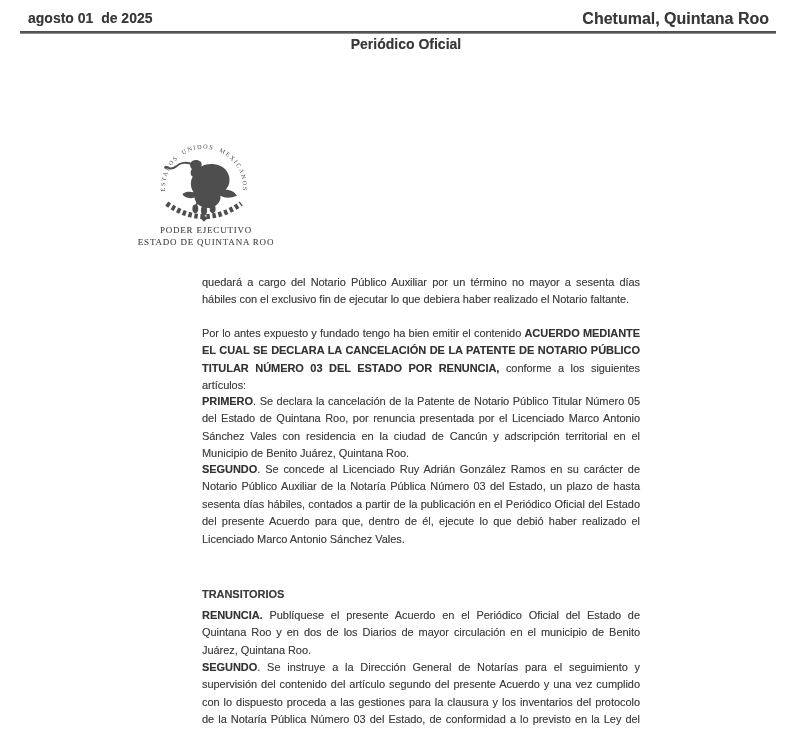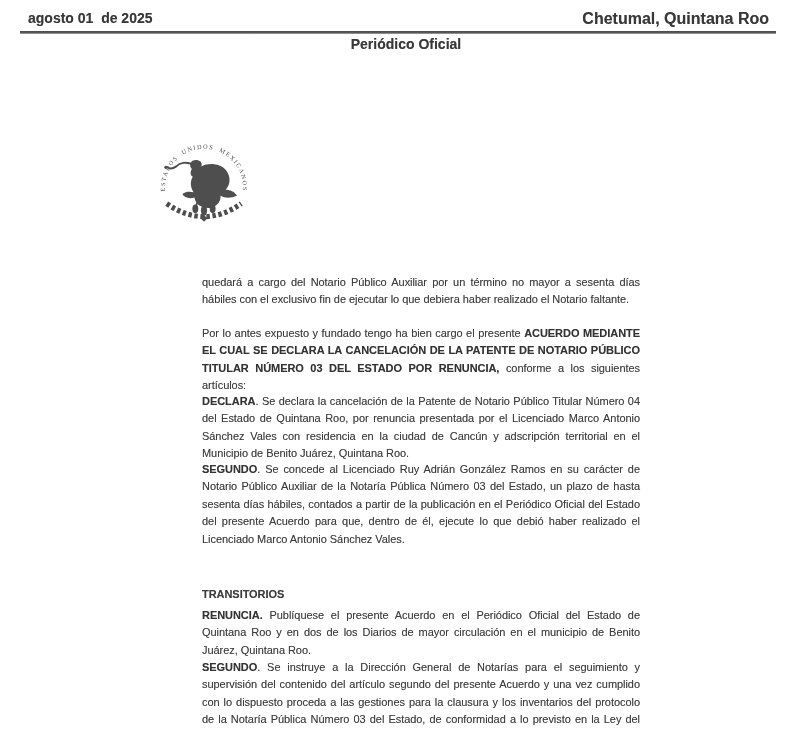--- a/index.html
+++ b/index.html
@@ -72,28 +72,32 @@
       <path d="M55 62 l-4 10 M64 63 l1 10" fill="none" stroke="#4e4e4e" stroke-width="2" stroke-linecap="round"></path>
       <ellipse cx="50" cy="76" rx="3.4" ry="5"></ellipse>
       <ellipse cx="60" cy="78" rx="3.6" ry="6"></ellipse>
       <ellipse cx="70" cy="76" rx="3.4" ry="5"></ellipse>
     </g>
     <g>
       <path d="M17 70 Q 60 100 103 70" fill="none" stroke="#4e4e4e" stroke-width="6" stroke-dasharray="4 3"></path>
       <path d="M56 87 l4 4 4 -4 -4 -4 z" fill="#4e4e4e"></path>
     </g>
   </svg>
+  <div class="seal-caption">
+    <div>PODER EJECUTIVO</div>
+    <div>ESTADO DE QUINTANA ROO</div>
+  </div>
 
   <div class="doc">
 
     <p class="p1"><span>quedará a cargo del Notario Público Auxiliar por un término no mayor a sesenta días hábiles con el exclusivo fin de ejecutar lo que debiera haber realizado el Notario faltante.</span></p>
 
-    <p class="p2"><span>Por lo antes expuesto y fundado tengo ha bien cargo el presente </span><span class="b">ACUERDO MEDIANTE EL CUAL SE DECLARA LA CANCELACIÓN DE LA PATENTE DE NOTARIO PÚBLICO TITULAR NÚMERO 03 DEL ESTADO POR RENUNCIA,</span><span> conforme a los siguientes artículos:</span></p>
+    <p class="p2"><span>Por lo antes expuesto y fundado tengo ha bien emitir el contenido </span><span class="b">ACUERDO MEDIANTE EL CUAL SE DECLARA LA CANCELACIÓN DE LA PATENTE DE NOTARIO PÚBLICO TITULAR NÚMERO 03 DEL ESTADO POR RENUNCIA,</span><span> conforme a los siguientes artículos:</span></p>
 
-    <p class="p3"><span class="b">DECLARA</span><span>. Se declara la cancelación de la Patente de Notario Público Titular Número 04 del Estado de Quintana Roo, por renuncia presentada por el Licenciado Marco Antonio Sánchez Vales con residencia en la ciudad de Cancún y adscripción territorial en el Municipio de Benito Juárez, Quintana Roo.</span></p>
+    <p class="p3"><span class="b">PRIMERO</span><span>. Se declara la cancelación de la Patente de Notario Público Titular Número 05 del Estado de Quintana Roo, por renuncia presentada por el Licenciado Marco Antonio Sánchez Vales con residencia en la ciudad de Cancún y adscripción territorial en el Municipio de Benito Juárez, Quintana Roo.</span></p>
 
     <p class="p4"><span class="b">SEGUNDO</span><span>. Se concede al Licenciado Ruy Adrián González Ramos en su carácter de Notario Público Auxiliar de la Notaría Pública Número 03 del Estado, un plazo de hasta sesenta días hábiles, contados a partir de la publicación en el Periódico Oficial del Estado del presente Acuerdo para que, dentro de él, ejecute lo que debió haber realizado el Licenciado Marco Antonio Sánchez Vales.</span></p>
 
     <p class="heading">TRANSITORIOS</p>
 
     <p class="p5"><span class="b">RENUNCIA.</span><span> Publíquese el presente Acuerdo en el Periódico Oficial del Estado de Quintana Roo y en dos de los Diarios de mayor circulación en el municipio de Benito Juárez, Quintana Roo.</span></p>
 
     <p class="p6"><span class="b">SEGUNDO</span><span>. Se instruye a la Dirección General de Notarías para el seguimiento y supervisión del contenido del artículo segundo del presente Acuerdo y una vez cumplido con lo dispuesto proceda a las gestiones para la clausura y los inventarios del protocolo de la Notaría Pública Número 03 del Estado, de conformidad a lo previsto en la Ley del Notariado para el Estado de Quintana Roo.</span></p>
 
   </div>

